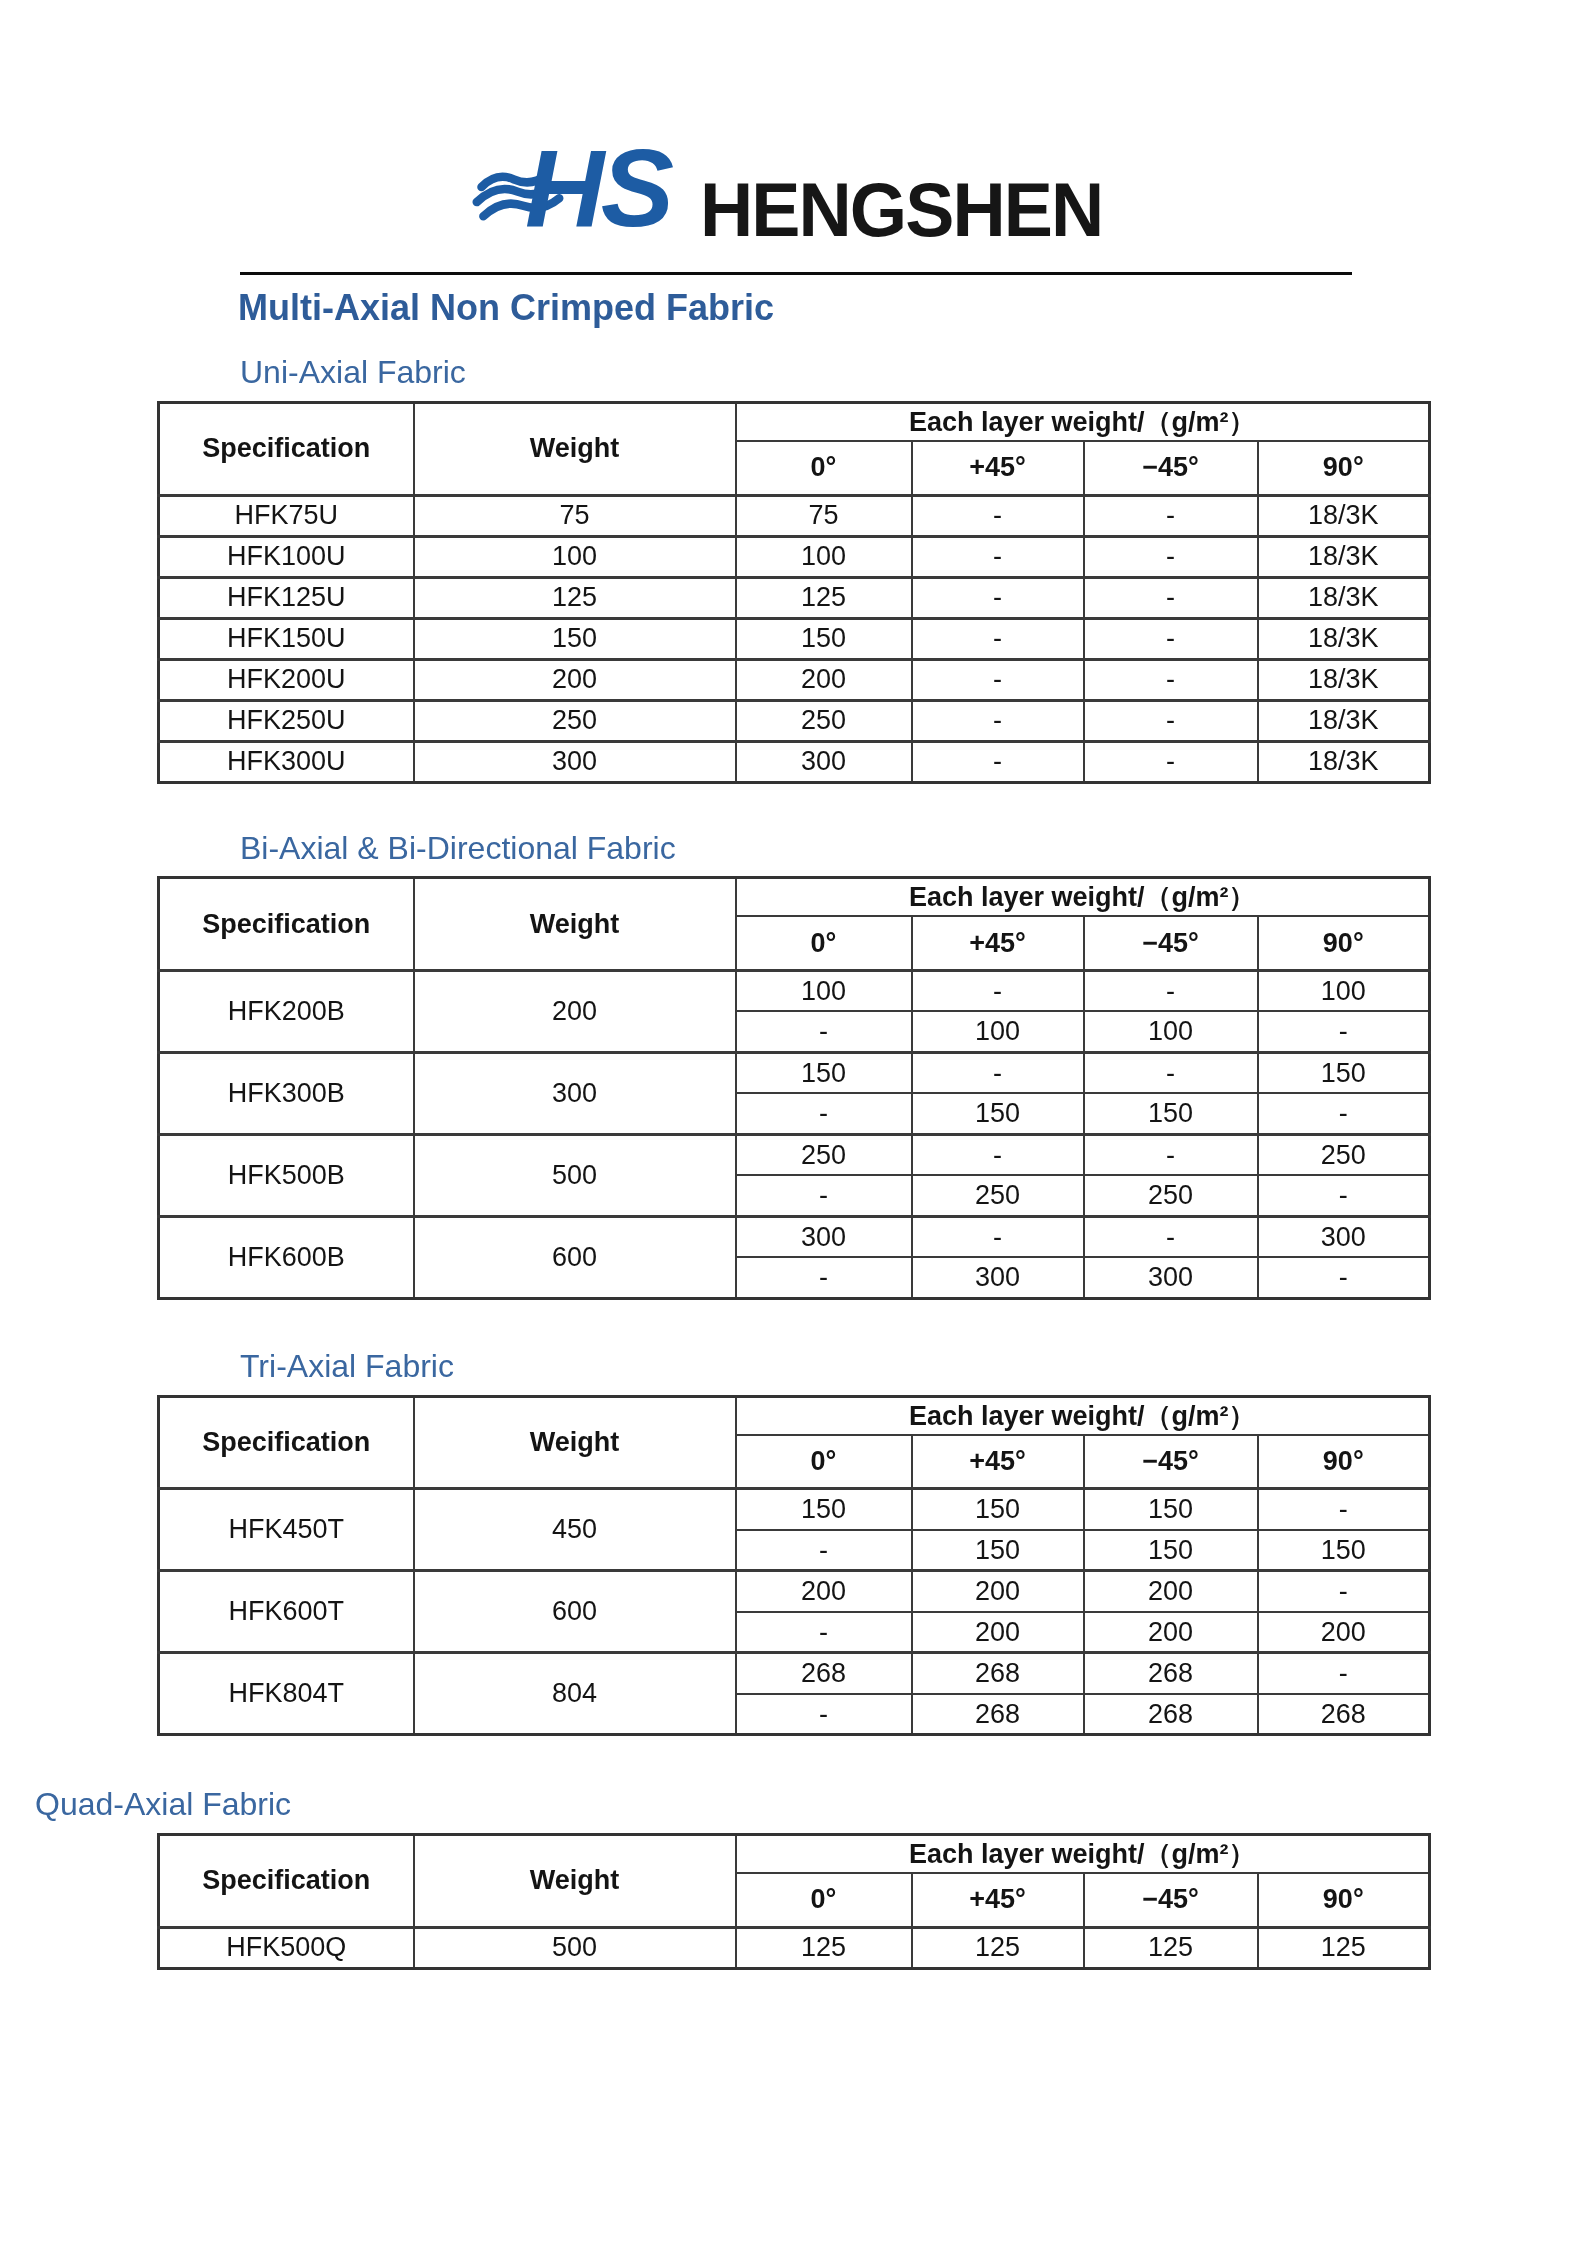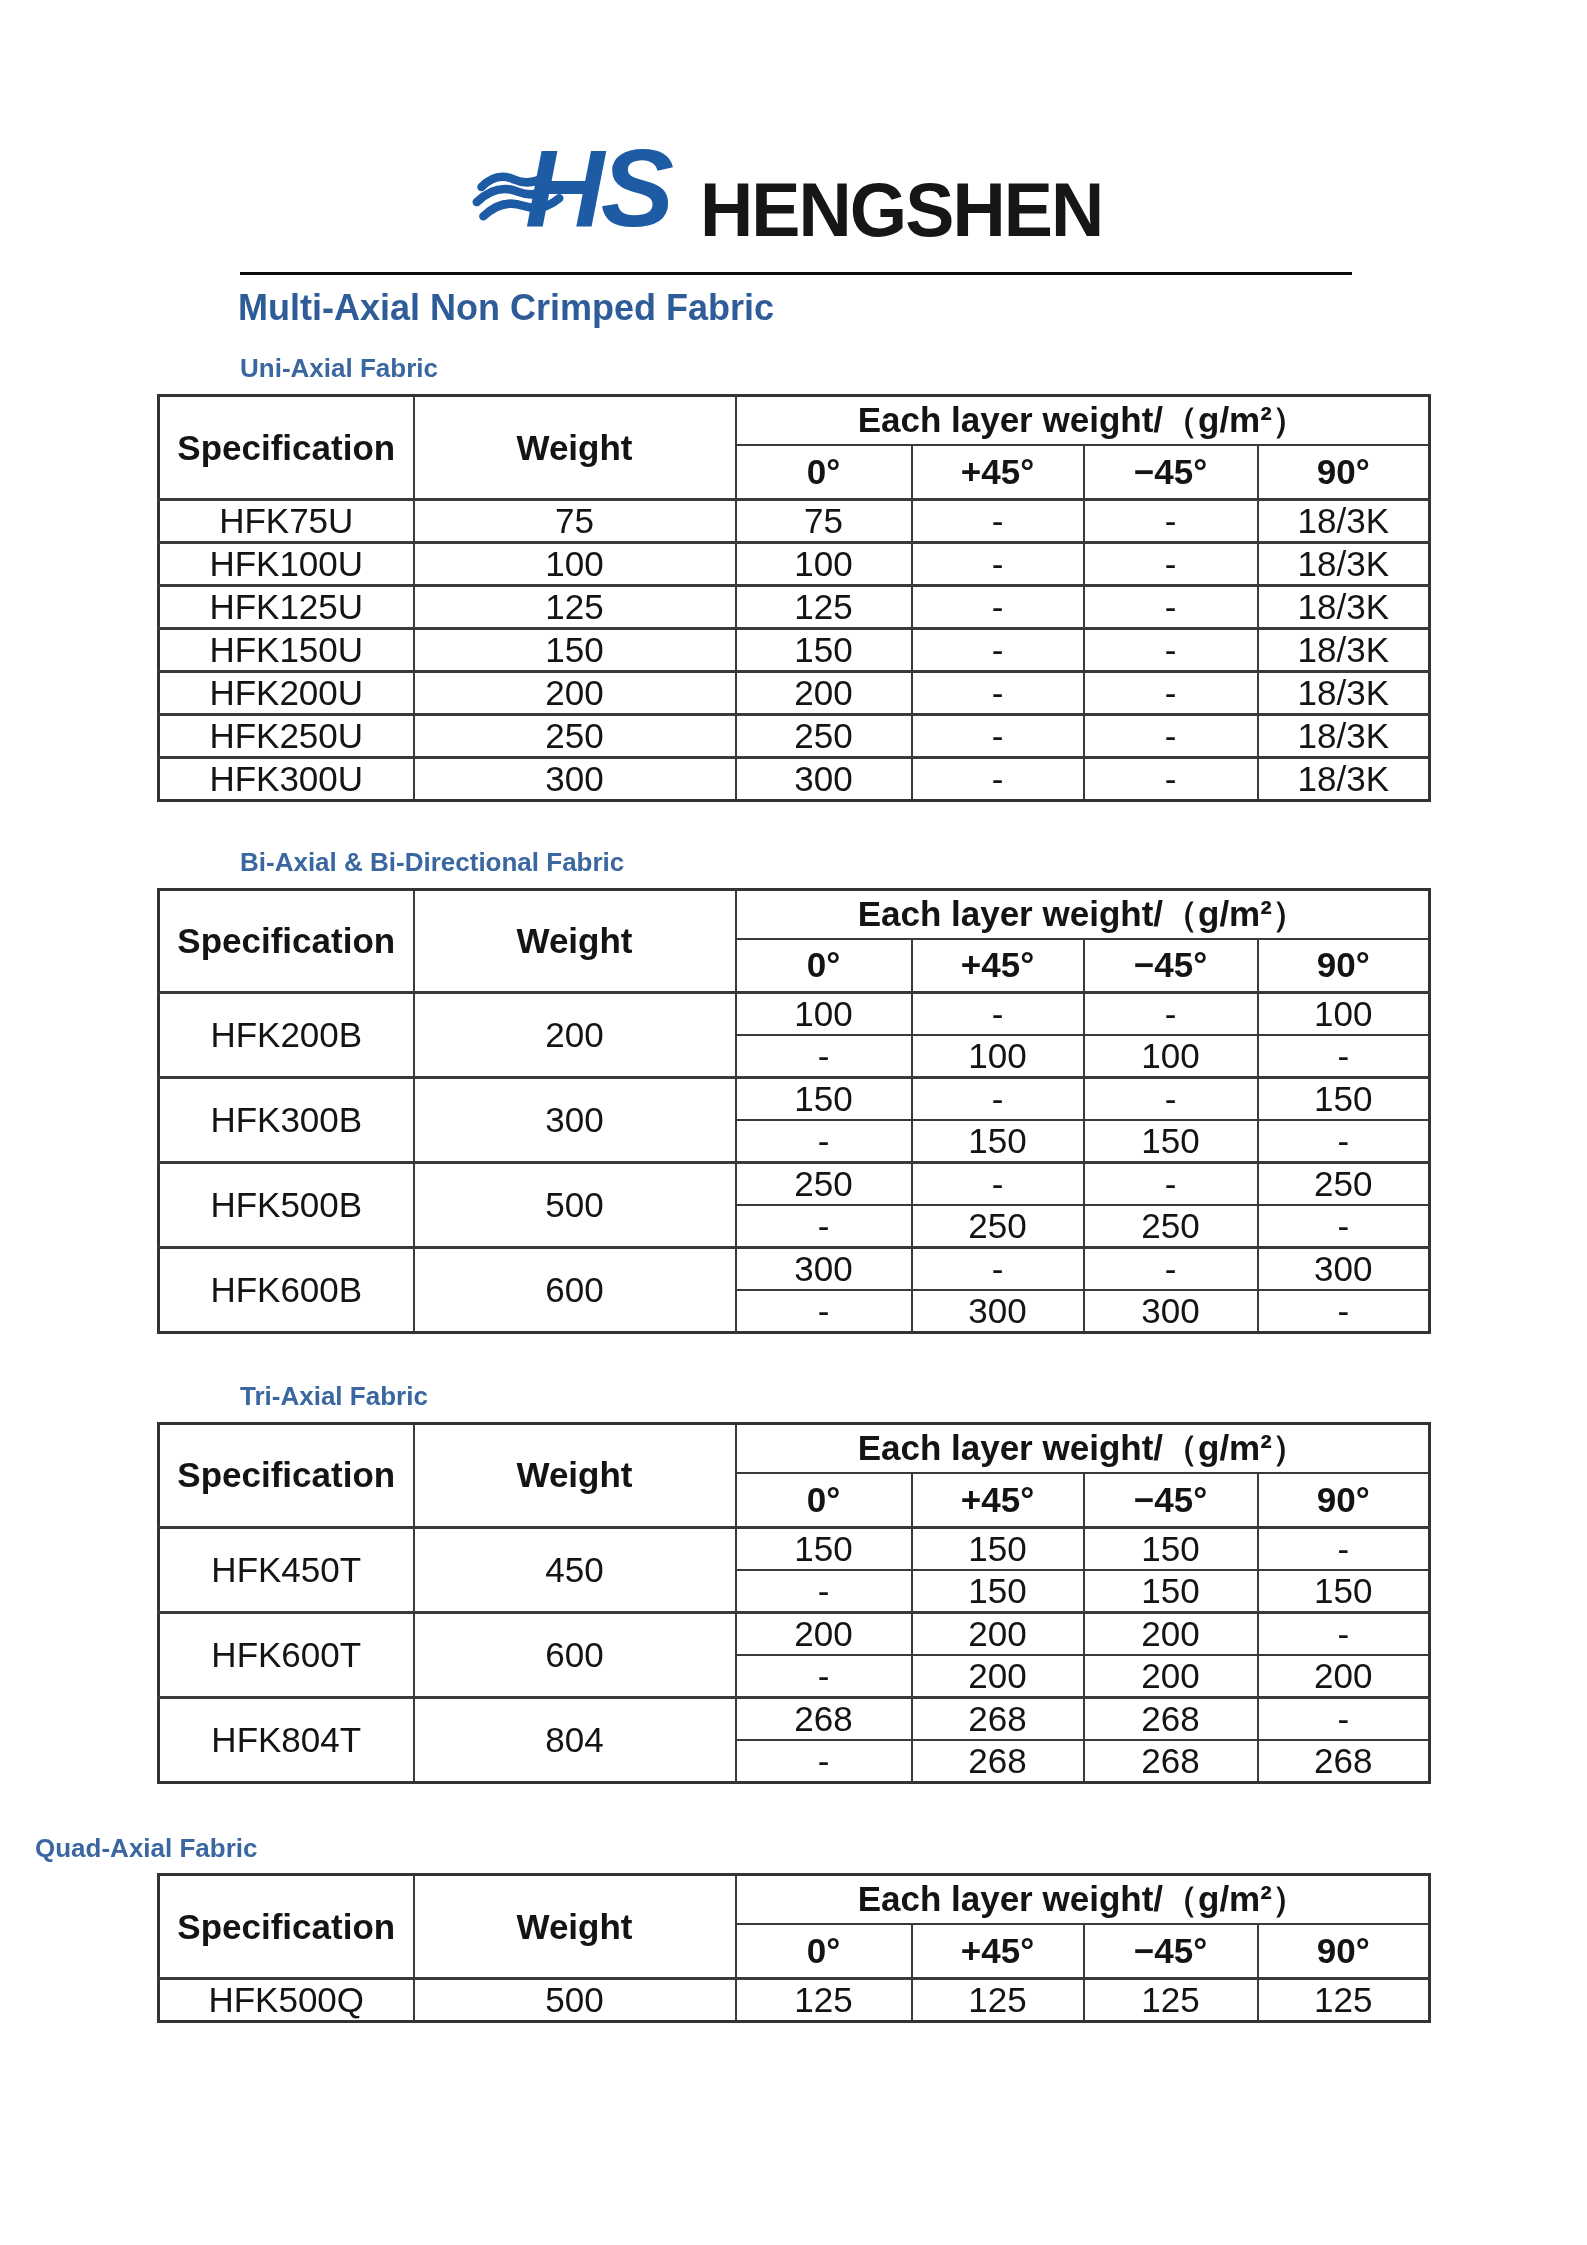--- a/index.html
+++ b/index.html
@@ -24,33 +24,33 @@
     margin-left:10px;
   }
 
   
   .rule { margin:30px 0 0 240px; width:1112px; height:3px; background:#0c0c0c; }
   .title {
     margin:12px 0 0 238px; font-size:36px; font-weight:bold;
     color:var(--title-blue,#2E5C99); line-height:1.15;
   }
   h2.sec {
-    margin-left:240px; font-size:26px; font-weight:bold;
+    margin-left:240px; font-size:32px; font-weight:normal;
     color:var(--heading-blue,#3A67A0); line-height:1.15;
   }
   section.s0 h2 { margin-top:26px; }
   section.s1 h2 { margin-top:46px; }
   section.s2 h2 { margin-top:48px; }
   section.s3 h2 { margin-top:50px;margin-left:35px; }
 
   
   table {
     border-collapse:collapse; table-layout:fixed;
     margin:10px 0 0 157px; width:1271px;
-    font-size:35px; color:#141414;
+    font-size:27px; color:#141414;
     border:3px solid #333333;
   }
   col.c-spec{width:255px} col.c-weight{width:322px}
   col.c-a{width:176px} col.c-b{width:172px} col.c-c{width:174px} col.c-d{width:172px}
   th, td {
     border:2px solid #3a3a3a; text-align:center; vertical-align:middle; padding:0;
   }
   thead th { font-weight:bold; }
   tr.hr1 th.layer { height:33px; }
   tr.hr2 th { height:54px; }

